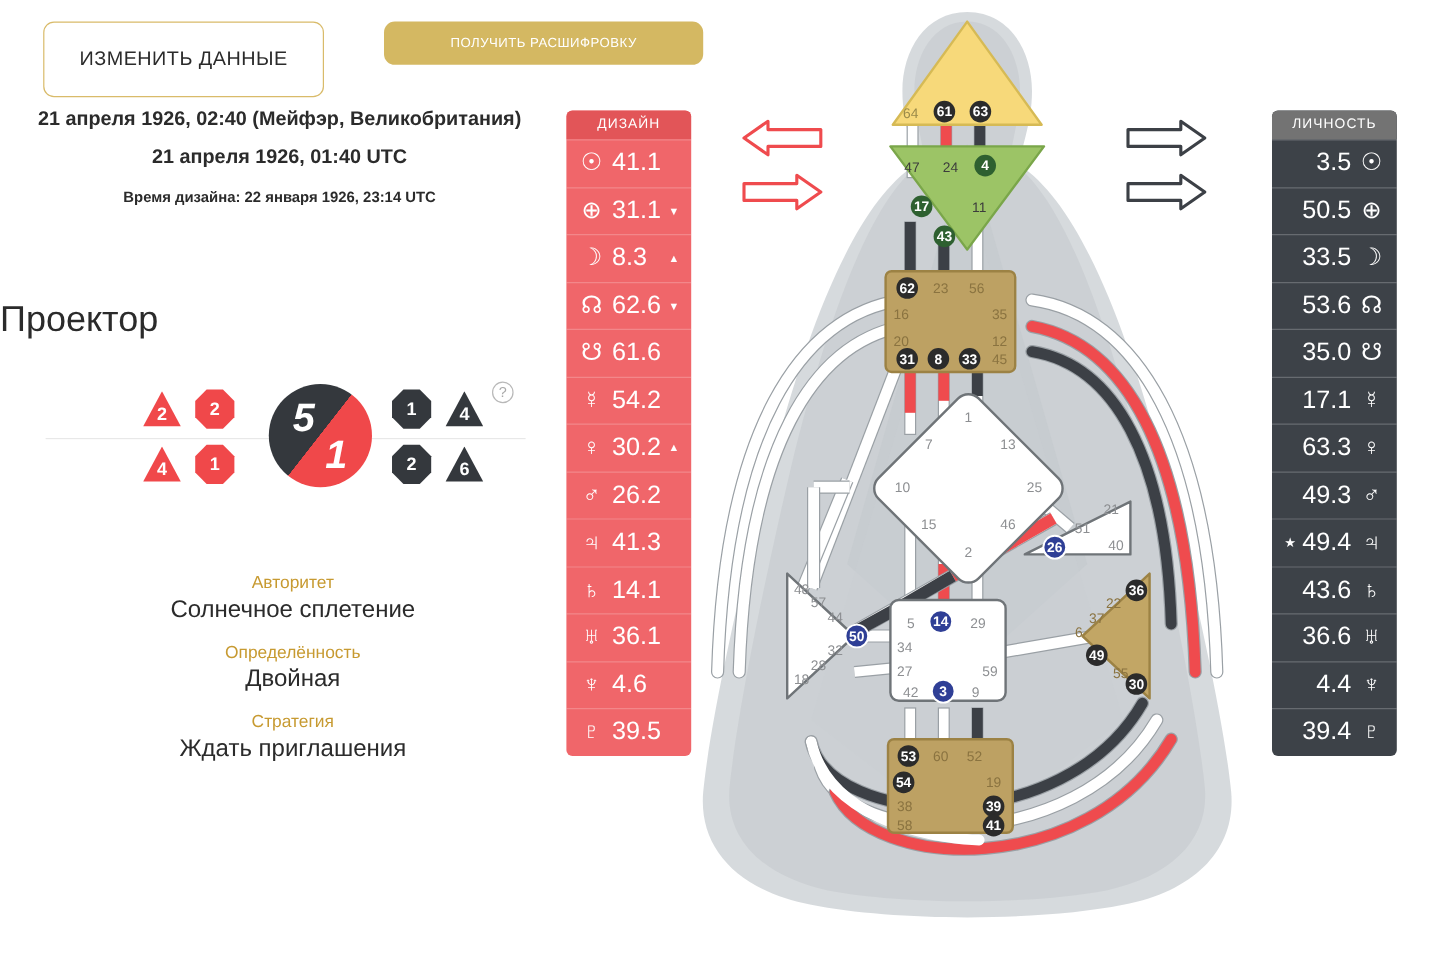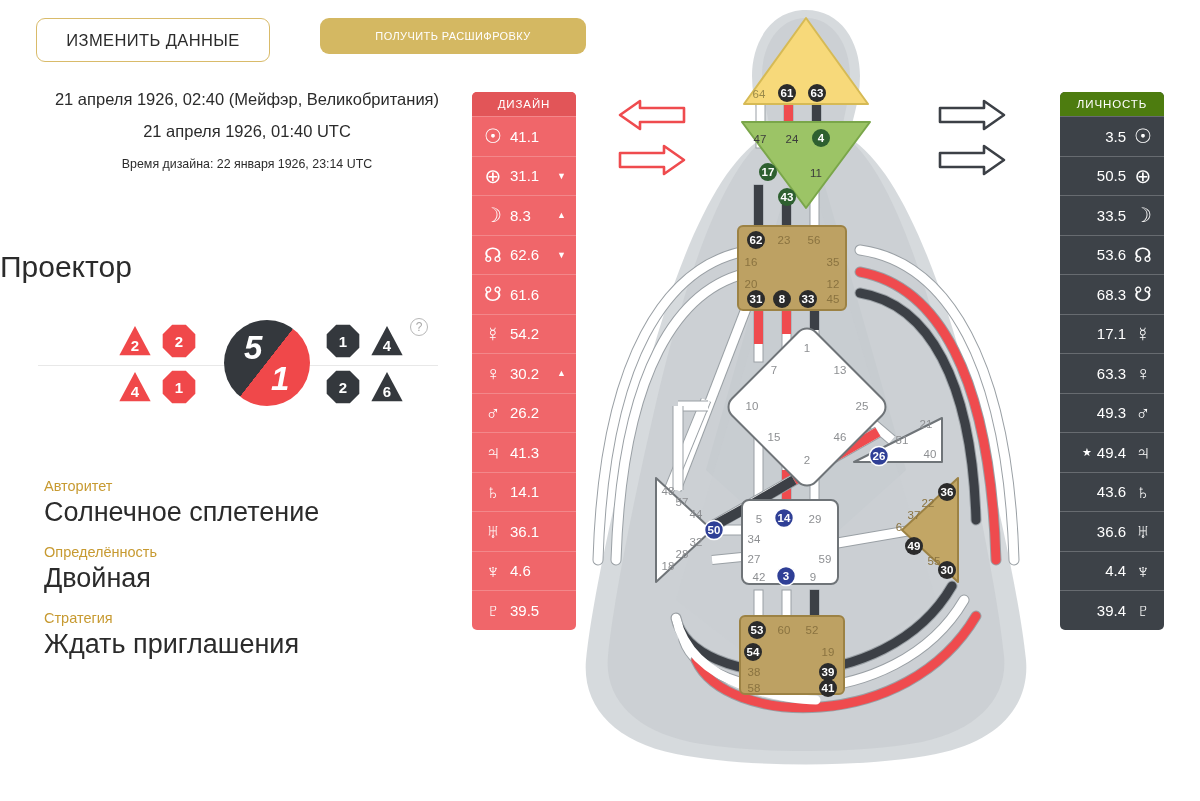--- a/index.html
+++ b/index.html
@@ -7,36 +7,36 @@
   body {
     width:1200px; height:801px; position:relative;
     background:#ffffff;
     font-family:"Liberation Sans", sans-serif;
     color:#222;
     overflow:hidden;
   }
 
   
   .btn-edit {
-    position:absolute; left:36px; top:18px; width:234px; height:44px;
+    position:absolute; left:36px; top:18px; width:234px; height:63px;
     border:1.6px solid #d9bb6a; border-radius:9px; background:#fff;
     color:#2b2b2b; font-size:16.5px; letter-spacing:.4px;
     display:flex; align-items:center; justify-content:center;
     cursor:pointer;
   }
   .btn-decode {
     position:absolute; left:320px; top:18px; width:266px; height:36px;
     border:none; border-radius:9px; background:#d4b862;
     color:#ffffff; font-size:11px; letter-spacing:.4px;
     display:flex; align-items:center; justify-content:center;
     cursor:pointer;
   }
 
   
-  .birth-block { position:absolute; left:14px; top:88px; width:466px; text-align:center; }
+  .birth-block { position:absolute; left:0px; top:88px; width:466px; text-align:center;font-weight:bold; }
   .birth-line { font-size:16.5px; color:#2b2b2b; line-height:1.42; }
   .birth-line.utc { margin-top:9px; }
   .design-time { font-size:12.4px; color:#2b2b2b; margin-top:13px; }
 
   .type-title {
     position:absolute; left:0; top:250px; width:466px; text-align:left;
     font-size:30px; font-weight:400; color:#2b2b2b;
   }
 
   
@@ -76,44 +76,44 @@
 
   .help-icon {
     position:absolute; left:410px; top:318px; width:18px; height:18px;
     border:1.3px solid #b8b8b8; border-radius:50%;
     color:#a8a8a8; font-size:12px; display:flex; align-items:center; justify-content:center;
     cursor:pointer;
   }
 
   
   .props { position:absolute; left:44px; top:478px; width:400px; }
-  .prop { margin-bottom:16px; }
+  .prop { margin-bottom:16px;text-align:center; }
   .prop-label { font-size:14.5px; color:#c79a31; margin-bottom:3px; }
-  .prop-value { font-size:27px; color:#2b2b2b; font-weight:400; }
+  .prop-value { font-size:20px; color:#2b2b2b; font-weight:400; }
 
   
   .col { position:absolute; width:104px; border-radius:5px; overflow:hidden; }
   .col-design { left:472px; top:92px; background:#f0666a; }
   .col-personality { left:1060px; top:92px; background:#3d4248; }
 
   .col-head {
     height:24px; display:flex; align-items:center; justify-content:center;
     font-size:11.5px; letter-spacing:.9px; color:#ffffff; text-transform:uppercase;
   }
   .col-design .col-head { background:#e25558; }
-  .col-personality .col-head { background:#4d7c0f; }
+  .col-personality .col-head { background:#737373; }
 
   .prow {
     height:39.5px; display:flex; align-items:center; color:#ffffff;
     border-top:1px solid rgba(255,255,255,.22); padding:0 8px;
   }
   .col-design .prow { justify-content:flex-start; }
   .col-personality .prow { justify-content:flex-end; }
   .psym { font-size:20px; width:26px; text-align:center; line-height:1; }
-  .pval { font-size:15px; margin:0 4px; }
+  .pval { font-size:21px; margin:0 4px; }
   .parrow { font-size:9px; margin-left:auto; padding-right:2px; }
   .pstar { font-size:11px; margin-right:1px; }
 
   
   .arrows { position:absolute; }
   .arrows.left-arrows  { left:616px; top:98px; }
   .arrows.right-arrows { left:936px; top:98px; }
   .arrow-svg { display:block; margin-bottom:11px; }
 
   
@@ -286,21 +286,21 @@
       </div>
       <div class="prow">
         <span class="pval">33.5</span>
         <span class="psym">☽</span>
       </div>
       <div class="prow">
         <span class="pval">53.6</span>
         <span class="psym">☊</span>
       </div>
       <div class="prow">
-        <span class="pval">68.3</span>
+        <span class="pval">35.0</span>
         <span class="psym">☋</span>
       </div>
       <div class="prow">
         <span class="pval">17.1</span>
         <span class="psym">☿</span>
       </div>
       <div class="prow">
         <span class="pval">63.3</span>
         <span class="psym">♀</span>
       </div>

